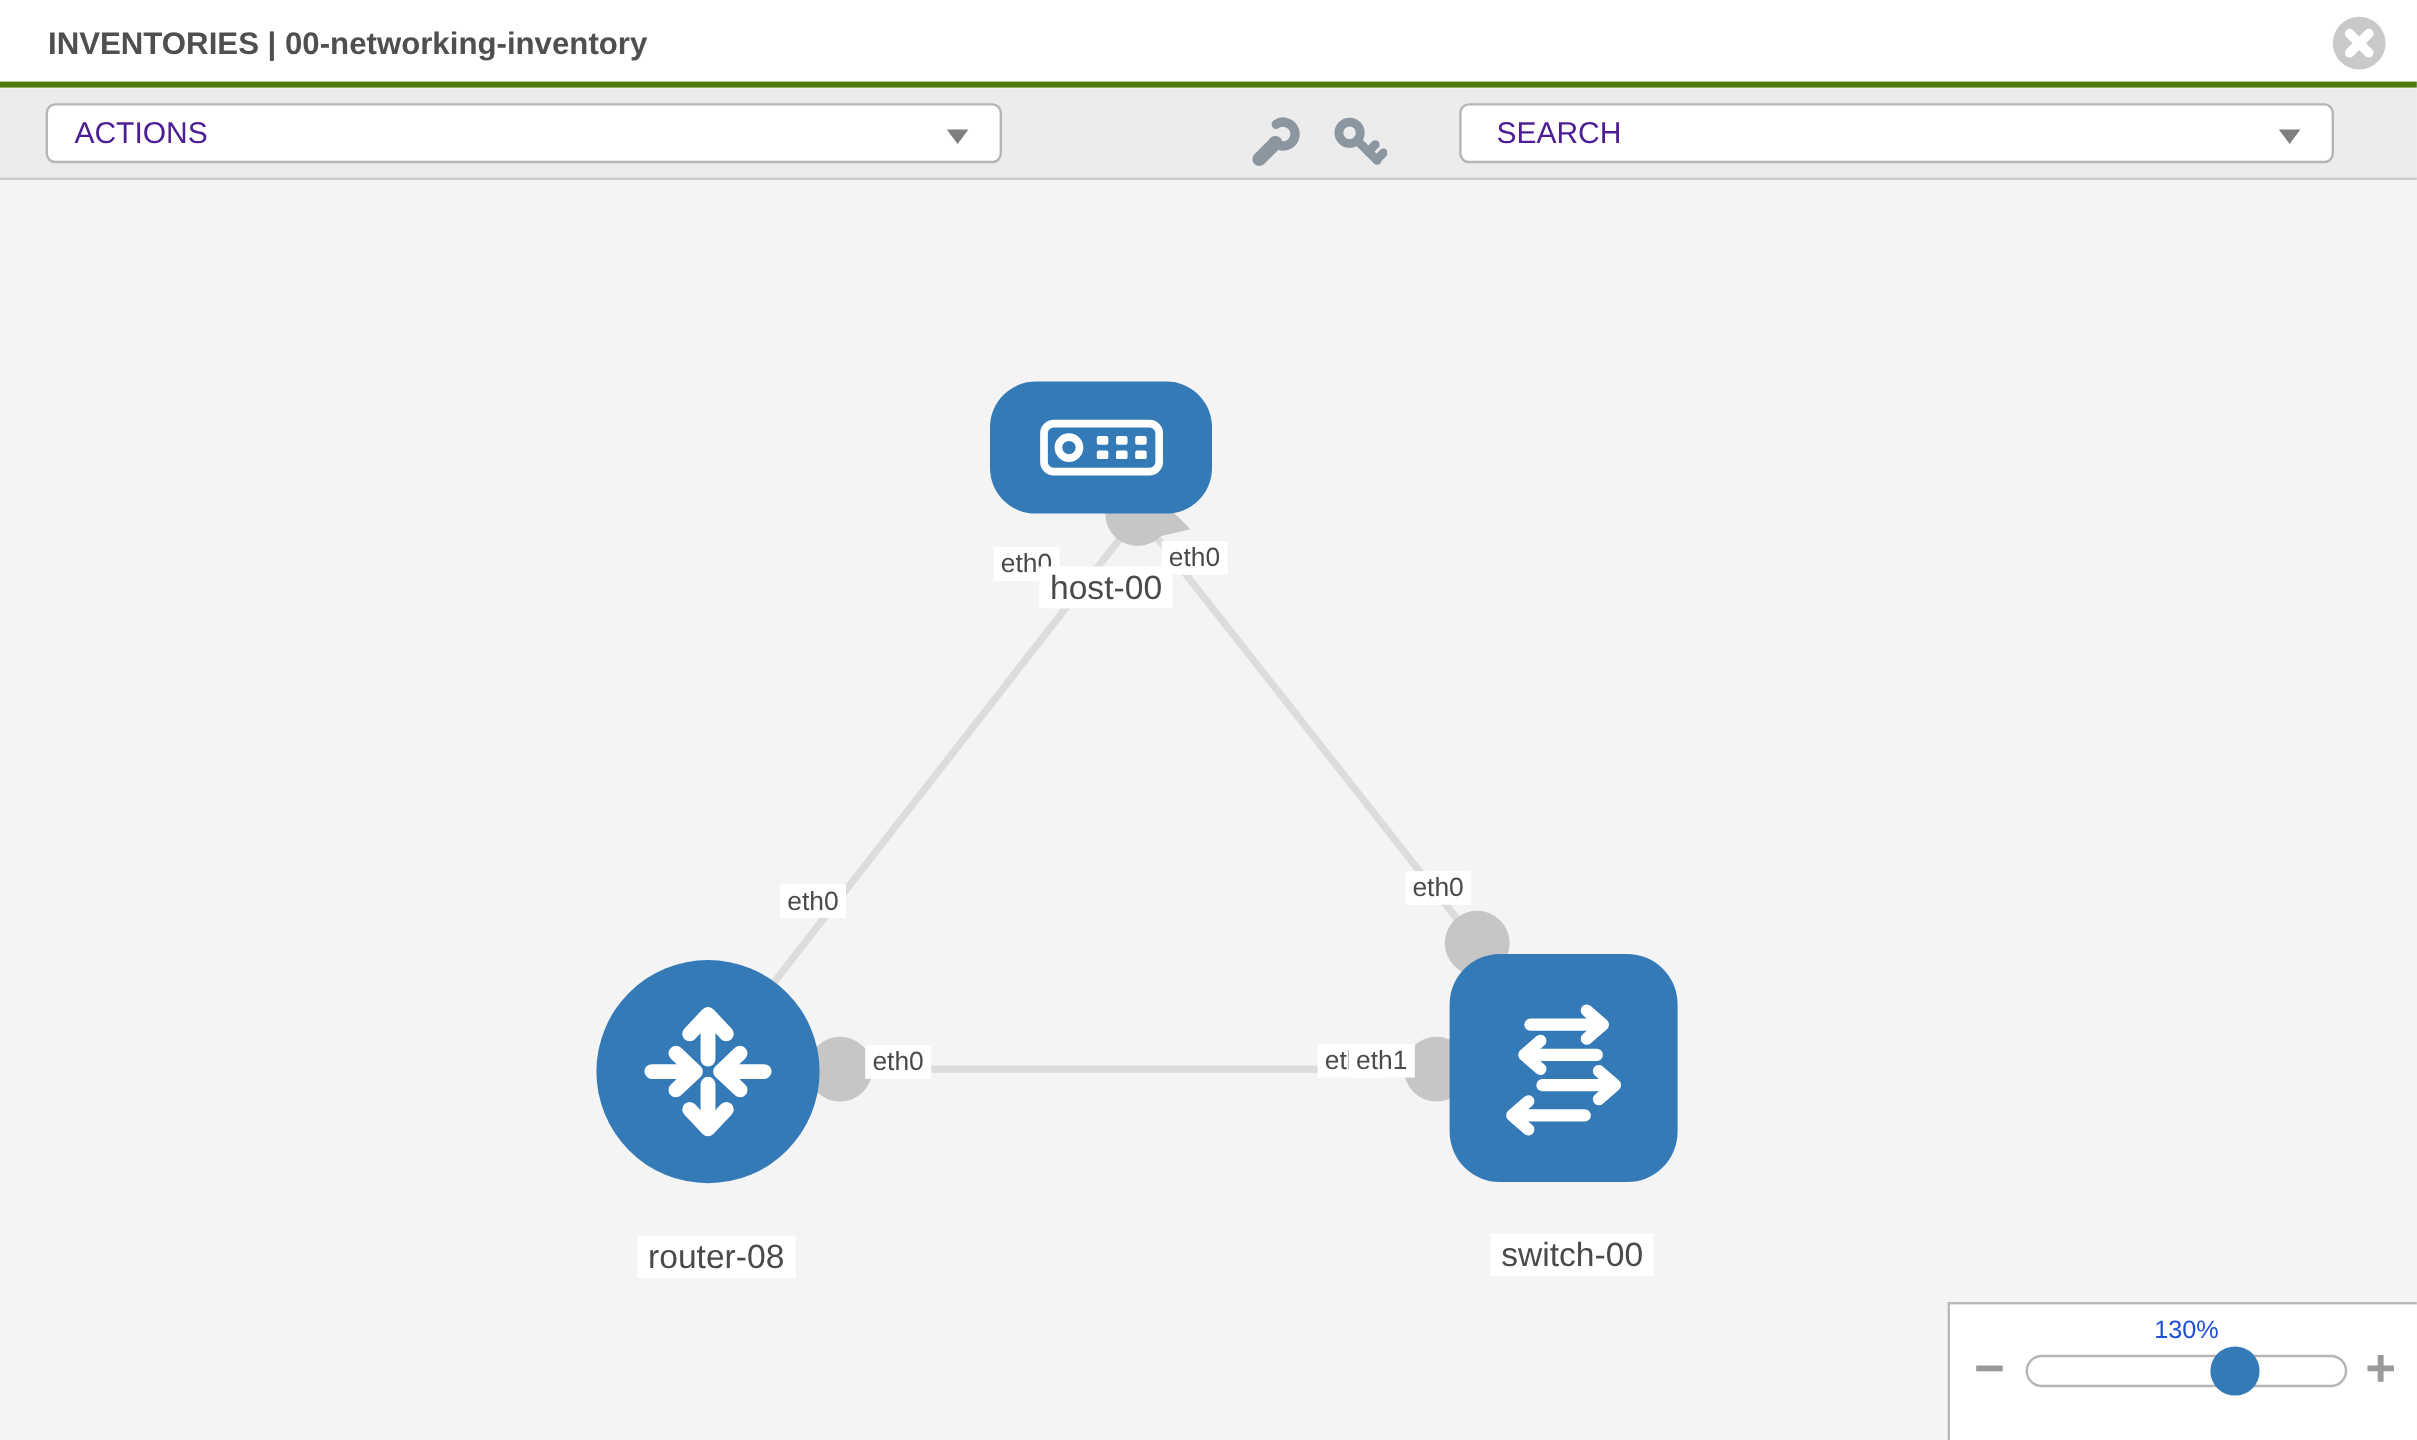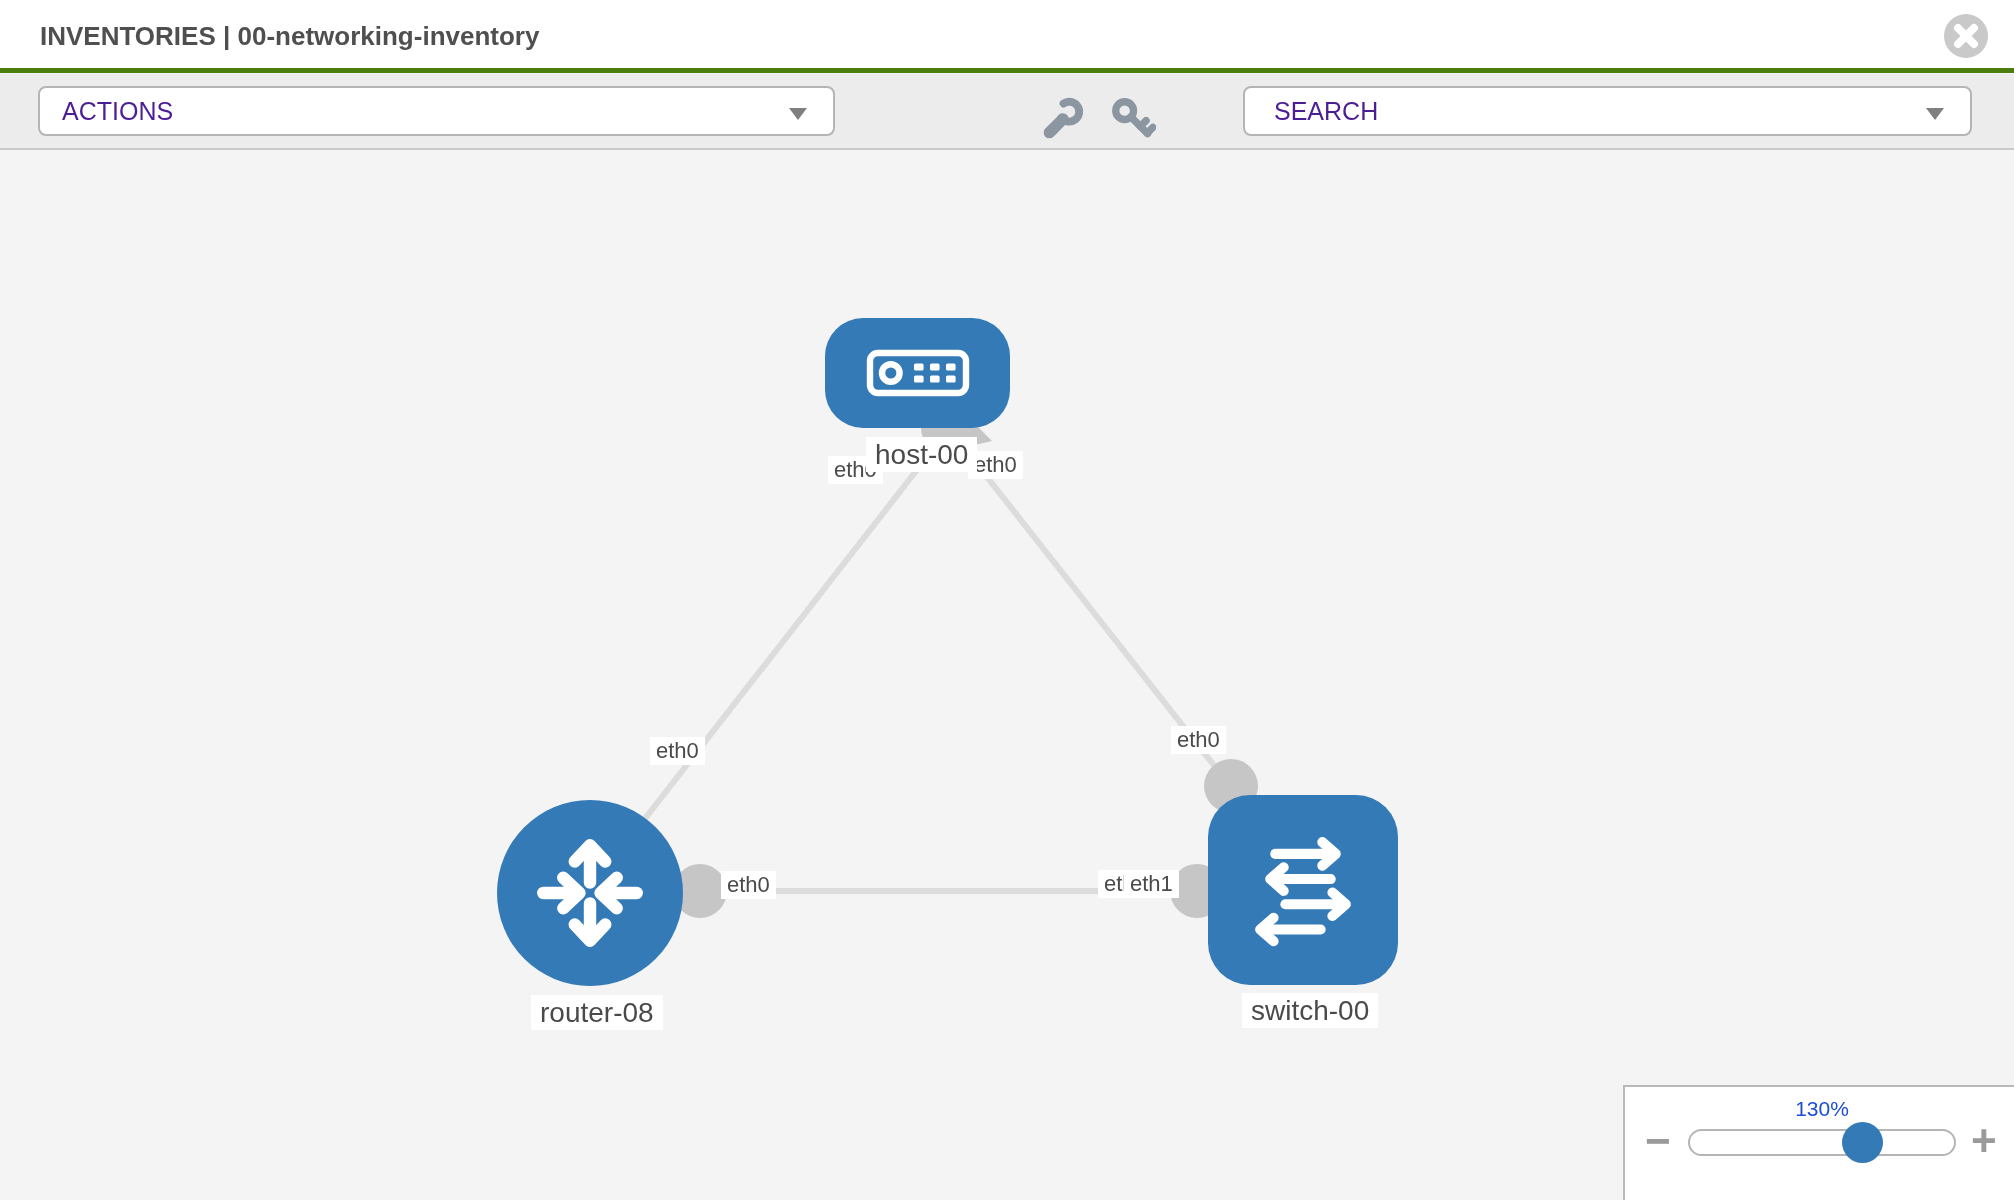--- a/index.html
+++ b/index.html
@@ -17,42 +17,42 @@
   .close-btn { position:absolute; right:26px; top:14px; width:44px; height:44px;
     border-radius:50%; background:#c9c9c9; cursor:pointer; }
 
   
   .toolbar { position:absolute; top:74px; left:0; width:2014px; height:76px;
     background:#ececec; border-bottom:2px solid #c9c9c9; z-index:10; }
   .dropdown { position:absolute; top:12px; height:50px; background:#ffffff;
     border:2px solid #b5b5b5; border-radius:8px; font-size:25px; color:#4c1d95;
     line-height:46px; padding-left:22px; cursor:pointer; }
   .dd-actions { left:38px;  width:797px; }
-  .dd-search  { left:1243px; width:729px;padding-left:29px; }
+  .dd-search  { left:1216px; width:729px;padding-left:29px; }
   .caret { position:absolute; right:26px; top:20px; width:0; height:0;
     border-left:9px solid transparent; border-right:9px solid transparent;
     border-top:12px solid #7f7f7f; }
   .tool-icon { position:absolute; top:22px; width:46px; height:46px; cursor:pointer; }
   .ti-wrench { left:1040px; }
   .ti-key    { left:1110px; }
 
   
   .canvas { position:absolute; top:150px; left:0; width:2014px; height:1050px;
     background:#f4f4f4; z-index:0; }
   .net-svg { position:absolute; top:0; left:0; z-index:1; }
 
   .node { position:absolute; background:#337ab7; display:flex;
     align-items:center; justify-content:center; z-index:2; cursor:pointer; }
   .node-host   { left:825px;  top:318px; width:185px; height:110px; border-radius:38px; }
   .node-router { left:497px;  top:800px; width:186px; height:186px; border-radius:50%; }
   .node-switch { left:1208px; top:795px; width:190px; height:190px; border-radius:42px; }
 
   .chip { position:absolute; background:#ffffff; color:#4a4a4a; font-size:22px;
     line-height:26px; padding:1px 6px; white-space:nowrap; z-index:3; }
-  .node-label { font-size:28px; line-height:31px; padding:2px 9px; z-index:4; }
+  .node-label { font-size:28px; line-height:31px; padding:2px 9px; z-index:4;margin-top:35px; }
 
   .lb-host       { left:866px;  top:437px; }
   .lb-router     { left:531px;  top:995px; }
   .lb-switch     { left:1242px; top:993px; }
   .if-host-left  { left:828px;  top:456px; }
   .if-host-right { left:968px;  top:451px; }
   .if-router-top { left:650px;  top:737px; }
   .if-router-right { left:721px; top:871px; }
   .if-switch-top { left:1171px; top:726px; }
   .if-switch-left-under { left:1098px; top:870px; z-index:3; }

